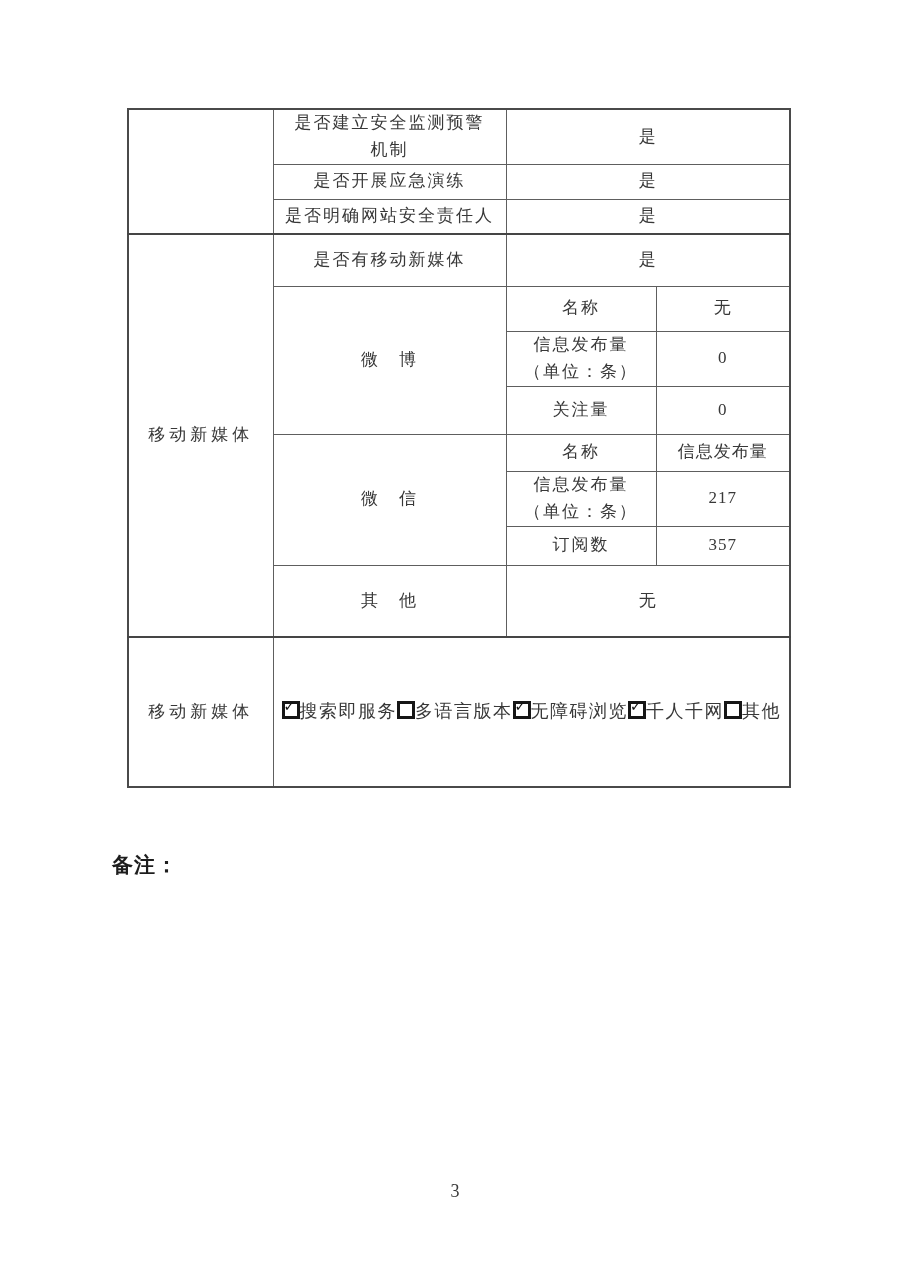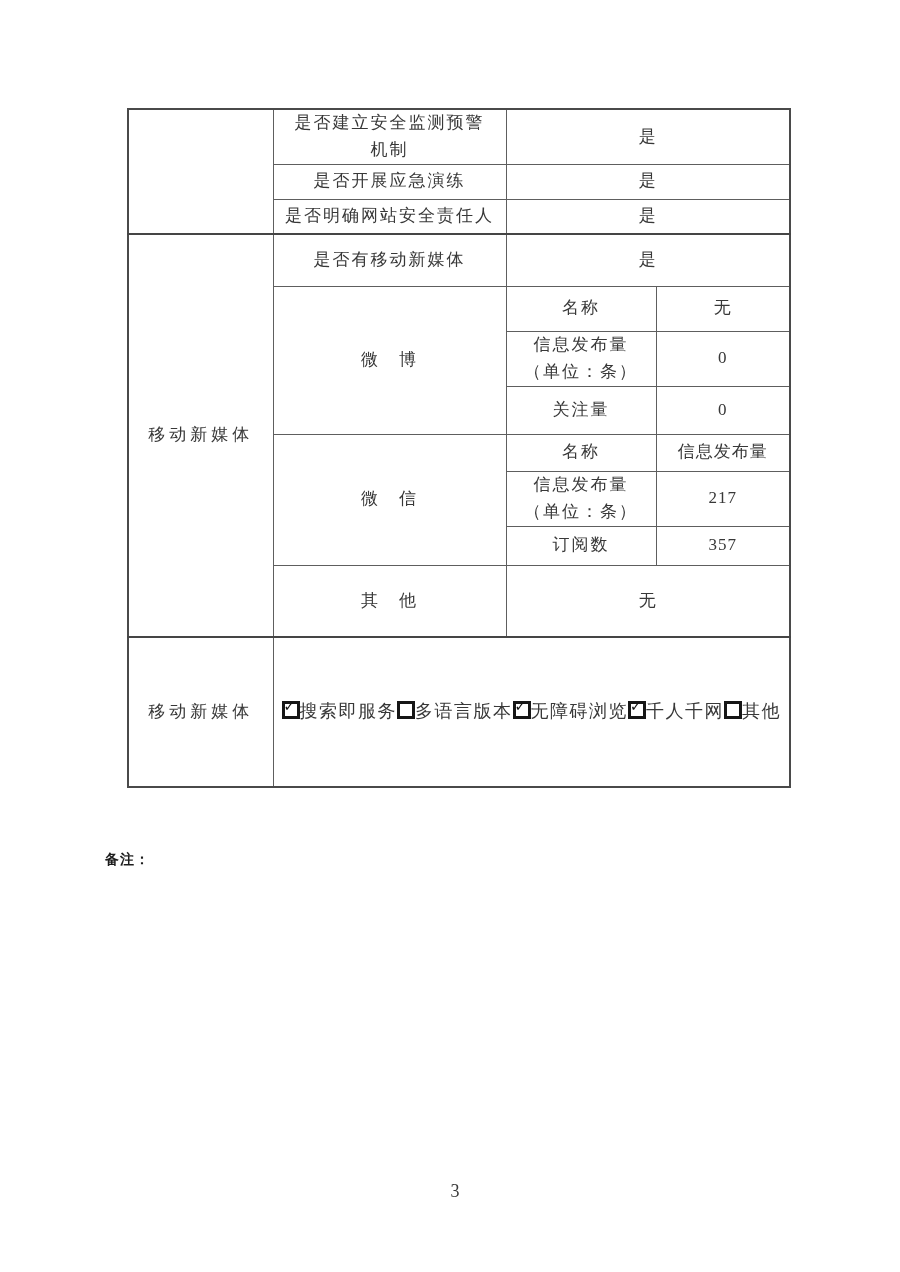--- a/index.html
+++ b/index.html
@@ -53,22 +53,22 @@
     font-weight:bold;
     color:#111;
     letter-spacing:0;
     position:relative;
   }
   .cbx-mark{
     position:absolute;left:-1px;top:-4px;
     font-family:"DejaVu Sans",sans-serif;
   }
   .remark{
-    position:absolute;left:105px;top:851px;
-    font-size:14px;font-weight:700;
+    position:absolute;left:112px;top:851px;
+    font-size:21px;font-weight:700;
     font-family:Liberation Sans, sans-serif;
     color:#1d1d1d;
     letter-spacing:1px;
   }
   .page-number{
     position:absolute;left:0;top:1181px;width:910px;
     text-align:center;
     font-size:18px;color:#3a3a3a;
   }
 </style>

